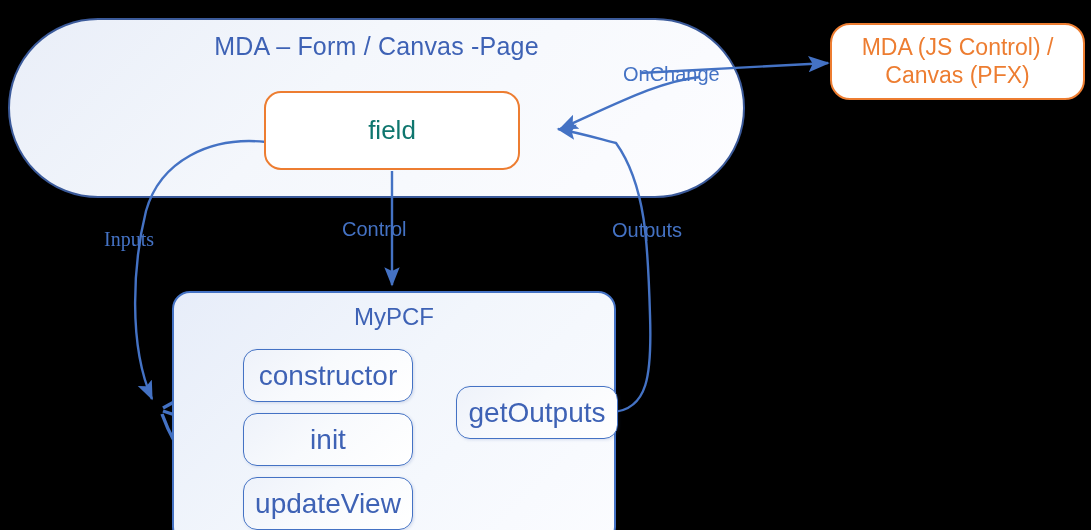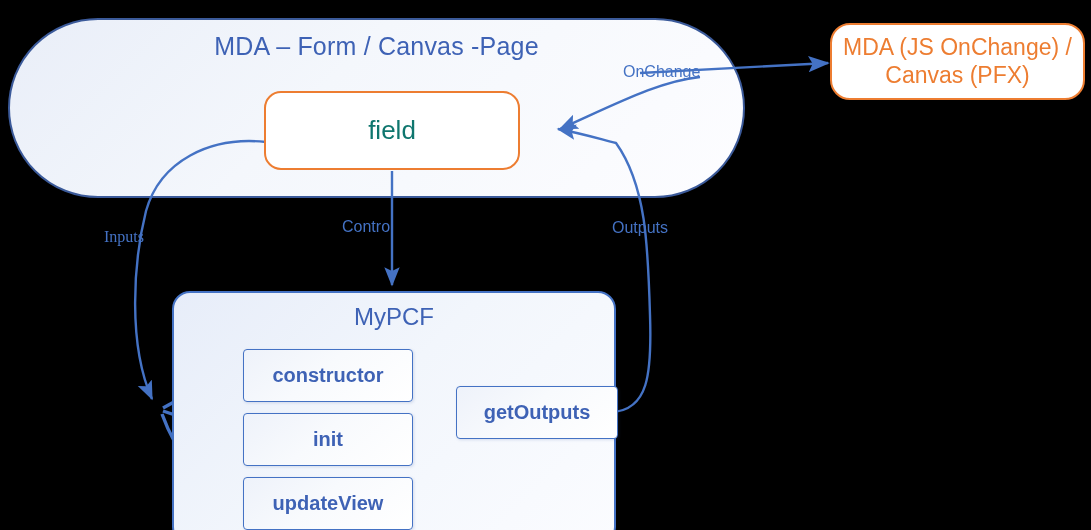--- a/index.html
+++ b/index.html
@@ -95,37 +95,36 @@
     top: 10px;
     left: 0;
     right: 0;
     text-align: center;
     color: #3e62b5;
     font-size: 24px;
   }
   
   .method-box {
     border: 1.8px solid #4472C4;
-    border-radius: 4px;
+    border-radius: 14px;
     background: linear-gradient(140deg, #eef2fa 0%, #f8fafd 45%, #ffffff 100%);
     color: #3e62b5;
-    font-size: 20px;
+    font-size: 28px;
     box-shadow: 1px 1px 3px rgba(60,90,160,0.18);
-    font-weight: bold;
   }
   #constructor-box { left: 243px; top: 334px; width: 170px; height: 53px; }
   #init-box        { left: 243px; top: 398px; width: 170px; height: 53px; justify-content: center; }
   #updateview-box  { left: 243px; top: 462px; width: 170px; height: 53px; }
   #getoutputs-box  { left: 456px; top: 371px; width: 162px; height: 53px; }
 
   
   .conn-label {
     position: absolute;
     color: #4472C4;
-    font-size: 16px;
+    font-size: 20px;
     white-space: nowrap;
   }
   #label-inputs   { left: 104px; top: 213px; font-family: Liberation Serif, serif; }
   #label-control  { left: 342px; top: 203px; }
   #label-outputs  { left: 612px; top: 204px; }
   #label-onchange { left: 623px; top: 48px; }
 </style>
 </head>
 <body>
 
@@ -159,21 +158,21 @@
     <path d="M 163 393 L 238 352" fill="none" stroke="#4472C4" stroke-width="3.4" marker-end="url(#arrow-blue)"></path>
     <path d="M 163 396 L 238 421" fill="none" stroke="#4472C4" stroke-width="3.4" marker-end="url(#arrow-blue)"></path>
     <path d="M 162 399 C 176 438, 200 468, 236 486" fill="none" stroke="#4472C4" stroke-width="3.4" marker-end="url(#arrow-blue)"></path>
   </svg>
 
   <div class="box" id="field-box">
     <span>field</span>
   </div>
 
   <div class="box" id="jshandler-box">
-    <span>MDA (JS OnChange) /</span>
+    <span>MDA (JS Control) /</span>
     <span>Canvas (PFX)</span>
   </div>
 
   <div class="box" id="mypcf-container">
     <div id="mypcf-title">MyPCF</div>
   </div>
 
   <div class="box method-box" id="constructor-box">
     <span>constructor</span>
   </div>

